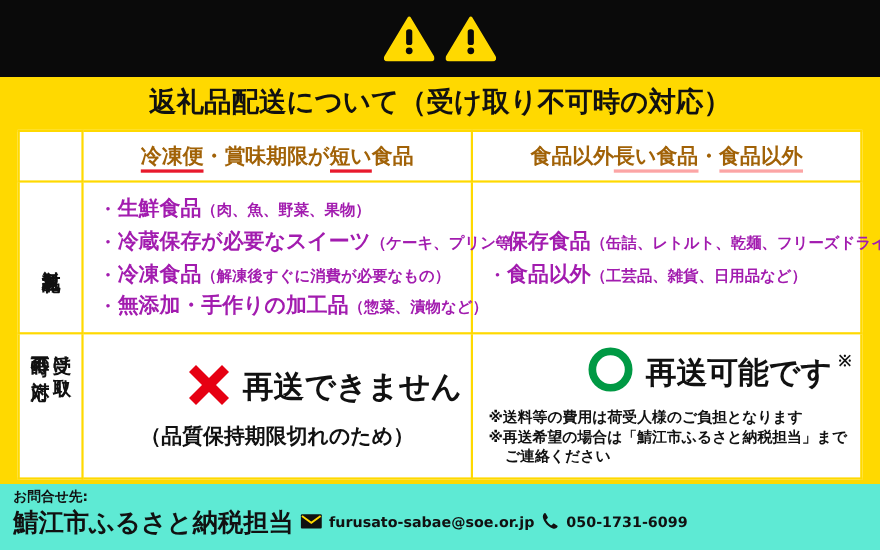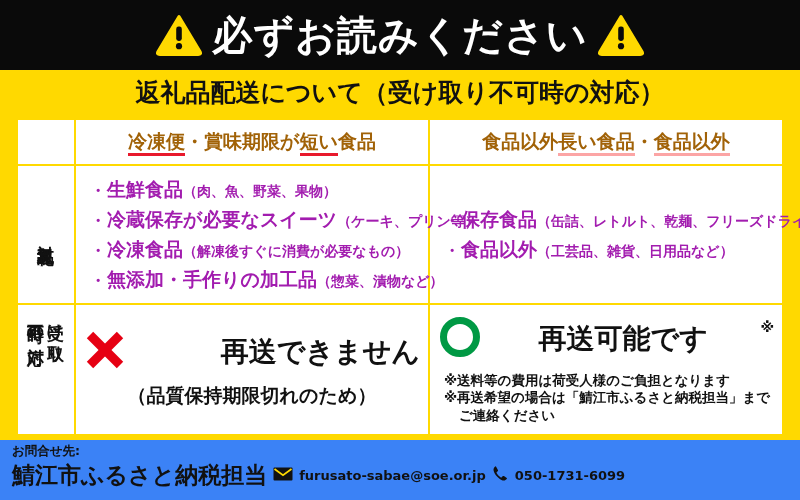--- a/index.html
+++ b/index.html
@@ -138,22 +138,23 @@
   ul.bullets li:last-child { margin-bottom: 0; }
   .bul { font-size: 16px; font-weight: 700; margin-right: 1px; }
   .b-main { font-size: 19px; font-weight: 700; }
   .b-sub { font-size: 14px; font-weight: 700; }
 
   
   .result-cell { padding: 6px 8px; text-align: center; }
   .result-line {
     display: flex;
     align-items: center;
-    justify-content: space-between;
+    justify-content: flex-end;
     gap: 10px;
+    font-family: Liberation Serif, serif;
   }
   .result-text {
     font-size: 28px;
     font-weight: 700;
     color: #111111;
     white-space: nowrap;
   }
   .result-star {
     font-size: 14px;
     font-weight: 700;
@@ -182,21 +183,21 @@
     white-space: nowrap;
   }
   .notes div.indent { padding-left: 15px; }
 
   
   .footer {
     position: absolute;
     left: 0; top: 440px;
     width: 800px;
     height: 60px;
-    background: #3b82f6;
+    background: #5eead4;
     padding: 3px 10px 0 12px;
     box-sizing: border-box;
   }
   .footer-label {
     font-size: 12.5px;
     font-weight: 700;
     color: #111111;
     line-height: 1.2;
   }
   .footer-line {
@@ -216,21 +217,20 @@
 <div id="poster">
 
   <div class="header-bar">
     <span>
       <svg class="warn-tri" width="46" height="42" viewBox="0 0 46 42" aria-hidden="true">
         <path d="M23 2.5 L44 37.5 Q45.6 40.5 42.2 40.5 L3.8 40.5 Q0.4 40.5 2 37.5 Z" fill="#ffd900" stroke="#ffd900" stroke-width="3" stroke-linejoin="round"></path>
         <rect x="20.2" y="12.5" width="5.6" height="14.5" rx="2.4" fill="#0a0a0a"></rect>
         <circle cx="23" cy="32.2" r="3.1" fill="#0a0a0a"></circle>
       </svg>
     </span>
-    <span class="header-title">必ずお読みください</span>
     <span>
       <svg class="warn-tri" width="46" height="42" viewBox="0 0 46 42" aria-hidden="true">
         <path d="M23 2.5 L44 37.5 Q45.6 40.5 42.2 40.5 L3.8 40.5 Q0.4 40.5 2 37.5 Z" fill="#ffd900" stroke="#ffd900" stroke-width="3" stroke-linejoin="round"></path>
         <rect x="20.2" y="12.5" width="5.6" height="14.5" rx="2.4" fill="#0a0a0a"></rect>
         <circle cx="23" cy="32.2" r="3.1" fill="#0a0a0a"></circle>
       </svg>
     </span>
   </div>
 
   <div class="subtitle-band">

